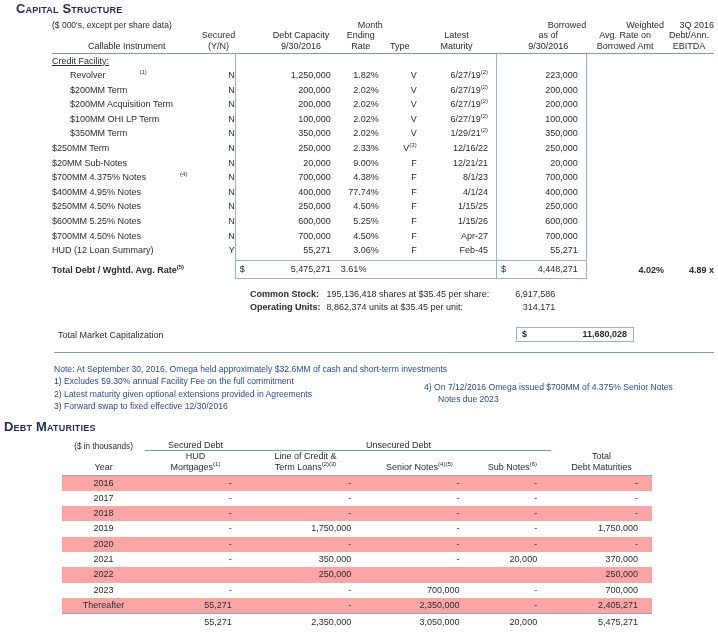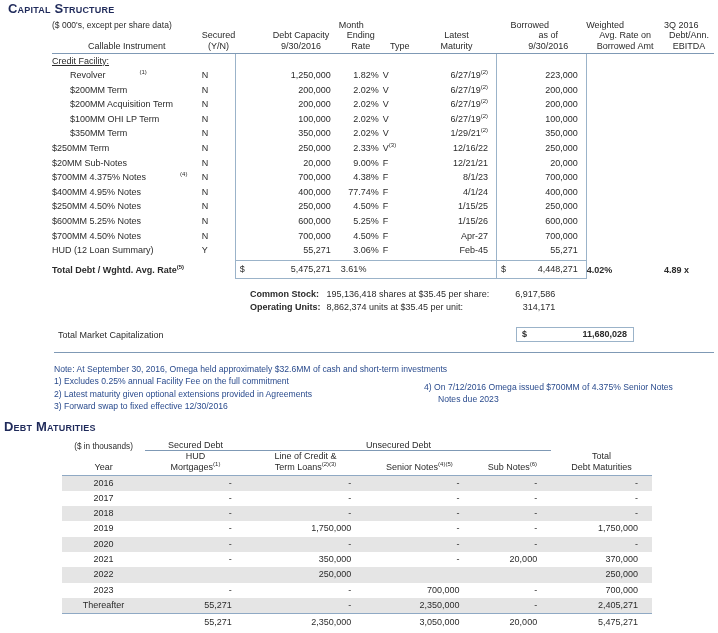--- a/index.html
+++ b/index.html
@@ -16,37 +16,37 @@
     overflow: hidden;
   }
   .section-title {
     font-size: 13px;
     font-weight: bold;
     color: #1f2a5a;
     letter-spacing: .2px;
     font-variant: small-caps;
     text-transform: capitalize;
   }
-  #cap-title { position: absolute; left: 8px; top: 1px; }
+  #cap-title { position: absolute; left: 16px; top: 1px; }
   #dm-title  { position: absolute; left: 4px; top: 419px; }
 
   
   table.cs {
     position: absolute;
     left: 52px; top: 20px;
     width: 662px;
     border-collapse: collapse;
     font-size: 9px;
   }
   table.cs td, table.cs th { padding: 0; font-weight: normal; vertical-align: bottom; }
   .unit-note { font-size: 8.5px; }
   .hdr td { padding-bottom: 1px; line-height: 10.5px; text-align: center; font-size: 9px; }
   .hdr-rule td { border-bottom: 1.3px solid #7f99b5; height: 2px; font-size: 0; line-height:0;}
   .num { text-align: right; }
-  .ctr { text-align: left; }
+  .ctr { text-align: right; }
   .lft { text-align: left; }
   .row td { height: 14.6px; line-height: 14.6px; }
   .vline-l { border-left: 1.1px solid #9bb3c9; }
   .vline-r { border-right: 1.1px solid #9bb3c9; }
   .pad-r { padding-right: 8px !important; }
   .pad-r2 { padding-right: 4px !important; }
   .indent1 { padding-left: 18px !important; }
   .uline { text-decoration: underline; }
   sup { font-size: 6px; vertical-align: super; line-height: 0; }
   .totrow td {
@@ -92,21 +92,21 @@
     width: 590px;
     border-collapse: collapse;
     font-size: 9px;
   }
   table.dm td { padding: 0; vertical-align: bottom; text-align: center; }
   .dm-grp td { font-size: 9px; padding-bottom: 1px; }
   .dm-grp td.u { border-bottom: 1.2px solid #7f99b5; }
   .dm-hdr td { line-height: 11px; padding-bottom: 1px; }
   .dm-hdr-rule td { border-bottom: 1.6px solid #8fa9c4; height: 2px; font-size:0; line-height:0; }
   .dm .row td { height: 15.3px; line-height: 15.3px; }
-  .dm .alt td { background: #e5e5e5; }
+  .dm .alt td { background: #fca5a5; }
   .dm .num { text-align: right; padding-right: 14px; }
   .dm .yr { text-align: center; }
   .dm .uline-row td { border-bottom: 1.1px solid #8fa9c4; }
   .dm .grand td { height: 16px; line-height: 16px; }
 </style>
 </head>
 <body>
 
 <div id="cap-title" class="section-title">Capital Structure</div>
 
@@ -411,21 +411,21 @@
 
 <div id="tmc-label">Total Market Capitalization</div>
 <div id="tmc-box">
   <span class="d">$</span>
   <span class="v">11,680,028</span>
 </div>
 
 <div class="notes">
   <div class="ncol-l">
     <div class="nline">Note:  At September 30, 2016, Omega held approximately $32.6MM of cash and short-term investments</div>
-    <div class="nline">1)  Excludes 0.25% annual Facility Fee on the full commitment</div>
+    <div class="nline">1)  Excludes 59.30% annual Facility Fee on the full commitment</div>
     <div class="nline">2)  Latest maturity given optional extensions provided in Agreements</div>
     <div class="nline">3)  Forward swap to fixed effective 12/30/2016</div>
   </div>
   <div class="ncol-r">
     <div class="nline">4)  On 7/12/2016 Omega issued $700MM of 4.375% Senior Notes</div>
     <div class="nline nind">Notes due 2023</div>
   </div>
 </div>
 
 <div id="dm-title" class="section-title">Debt Maturities</div>

